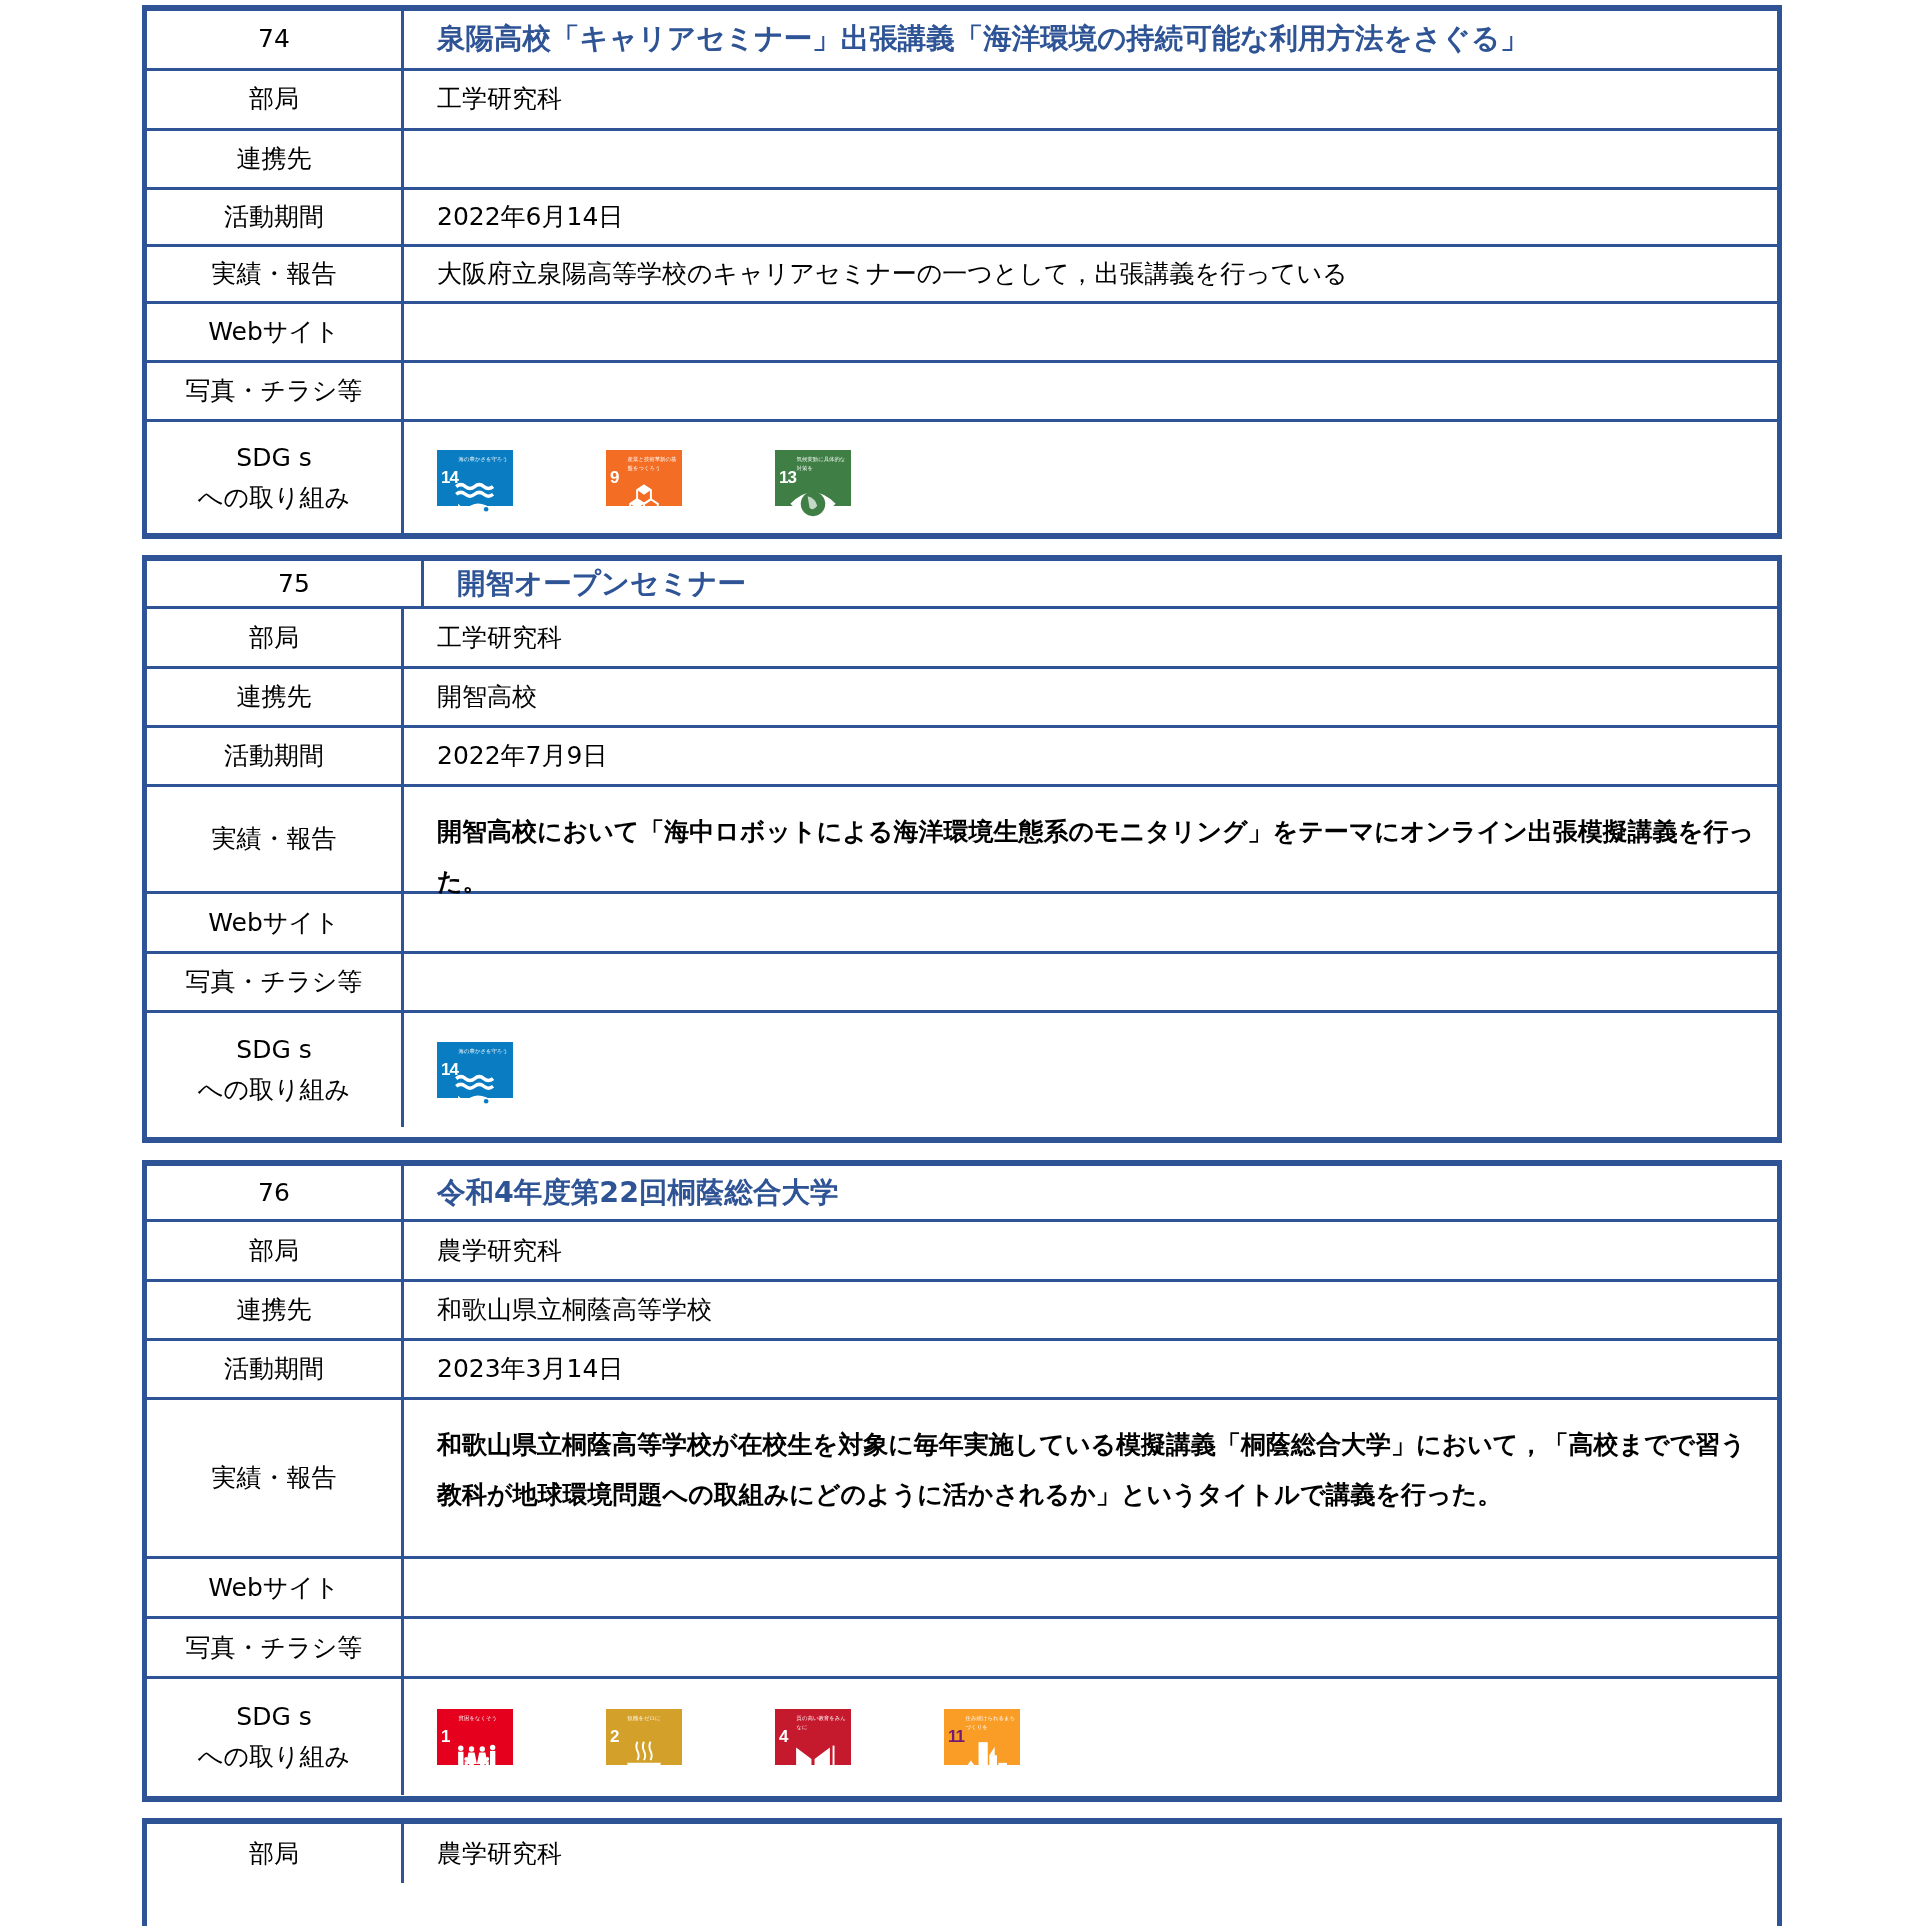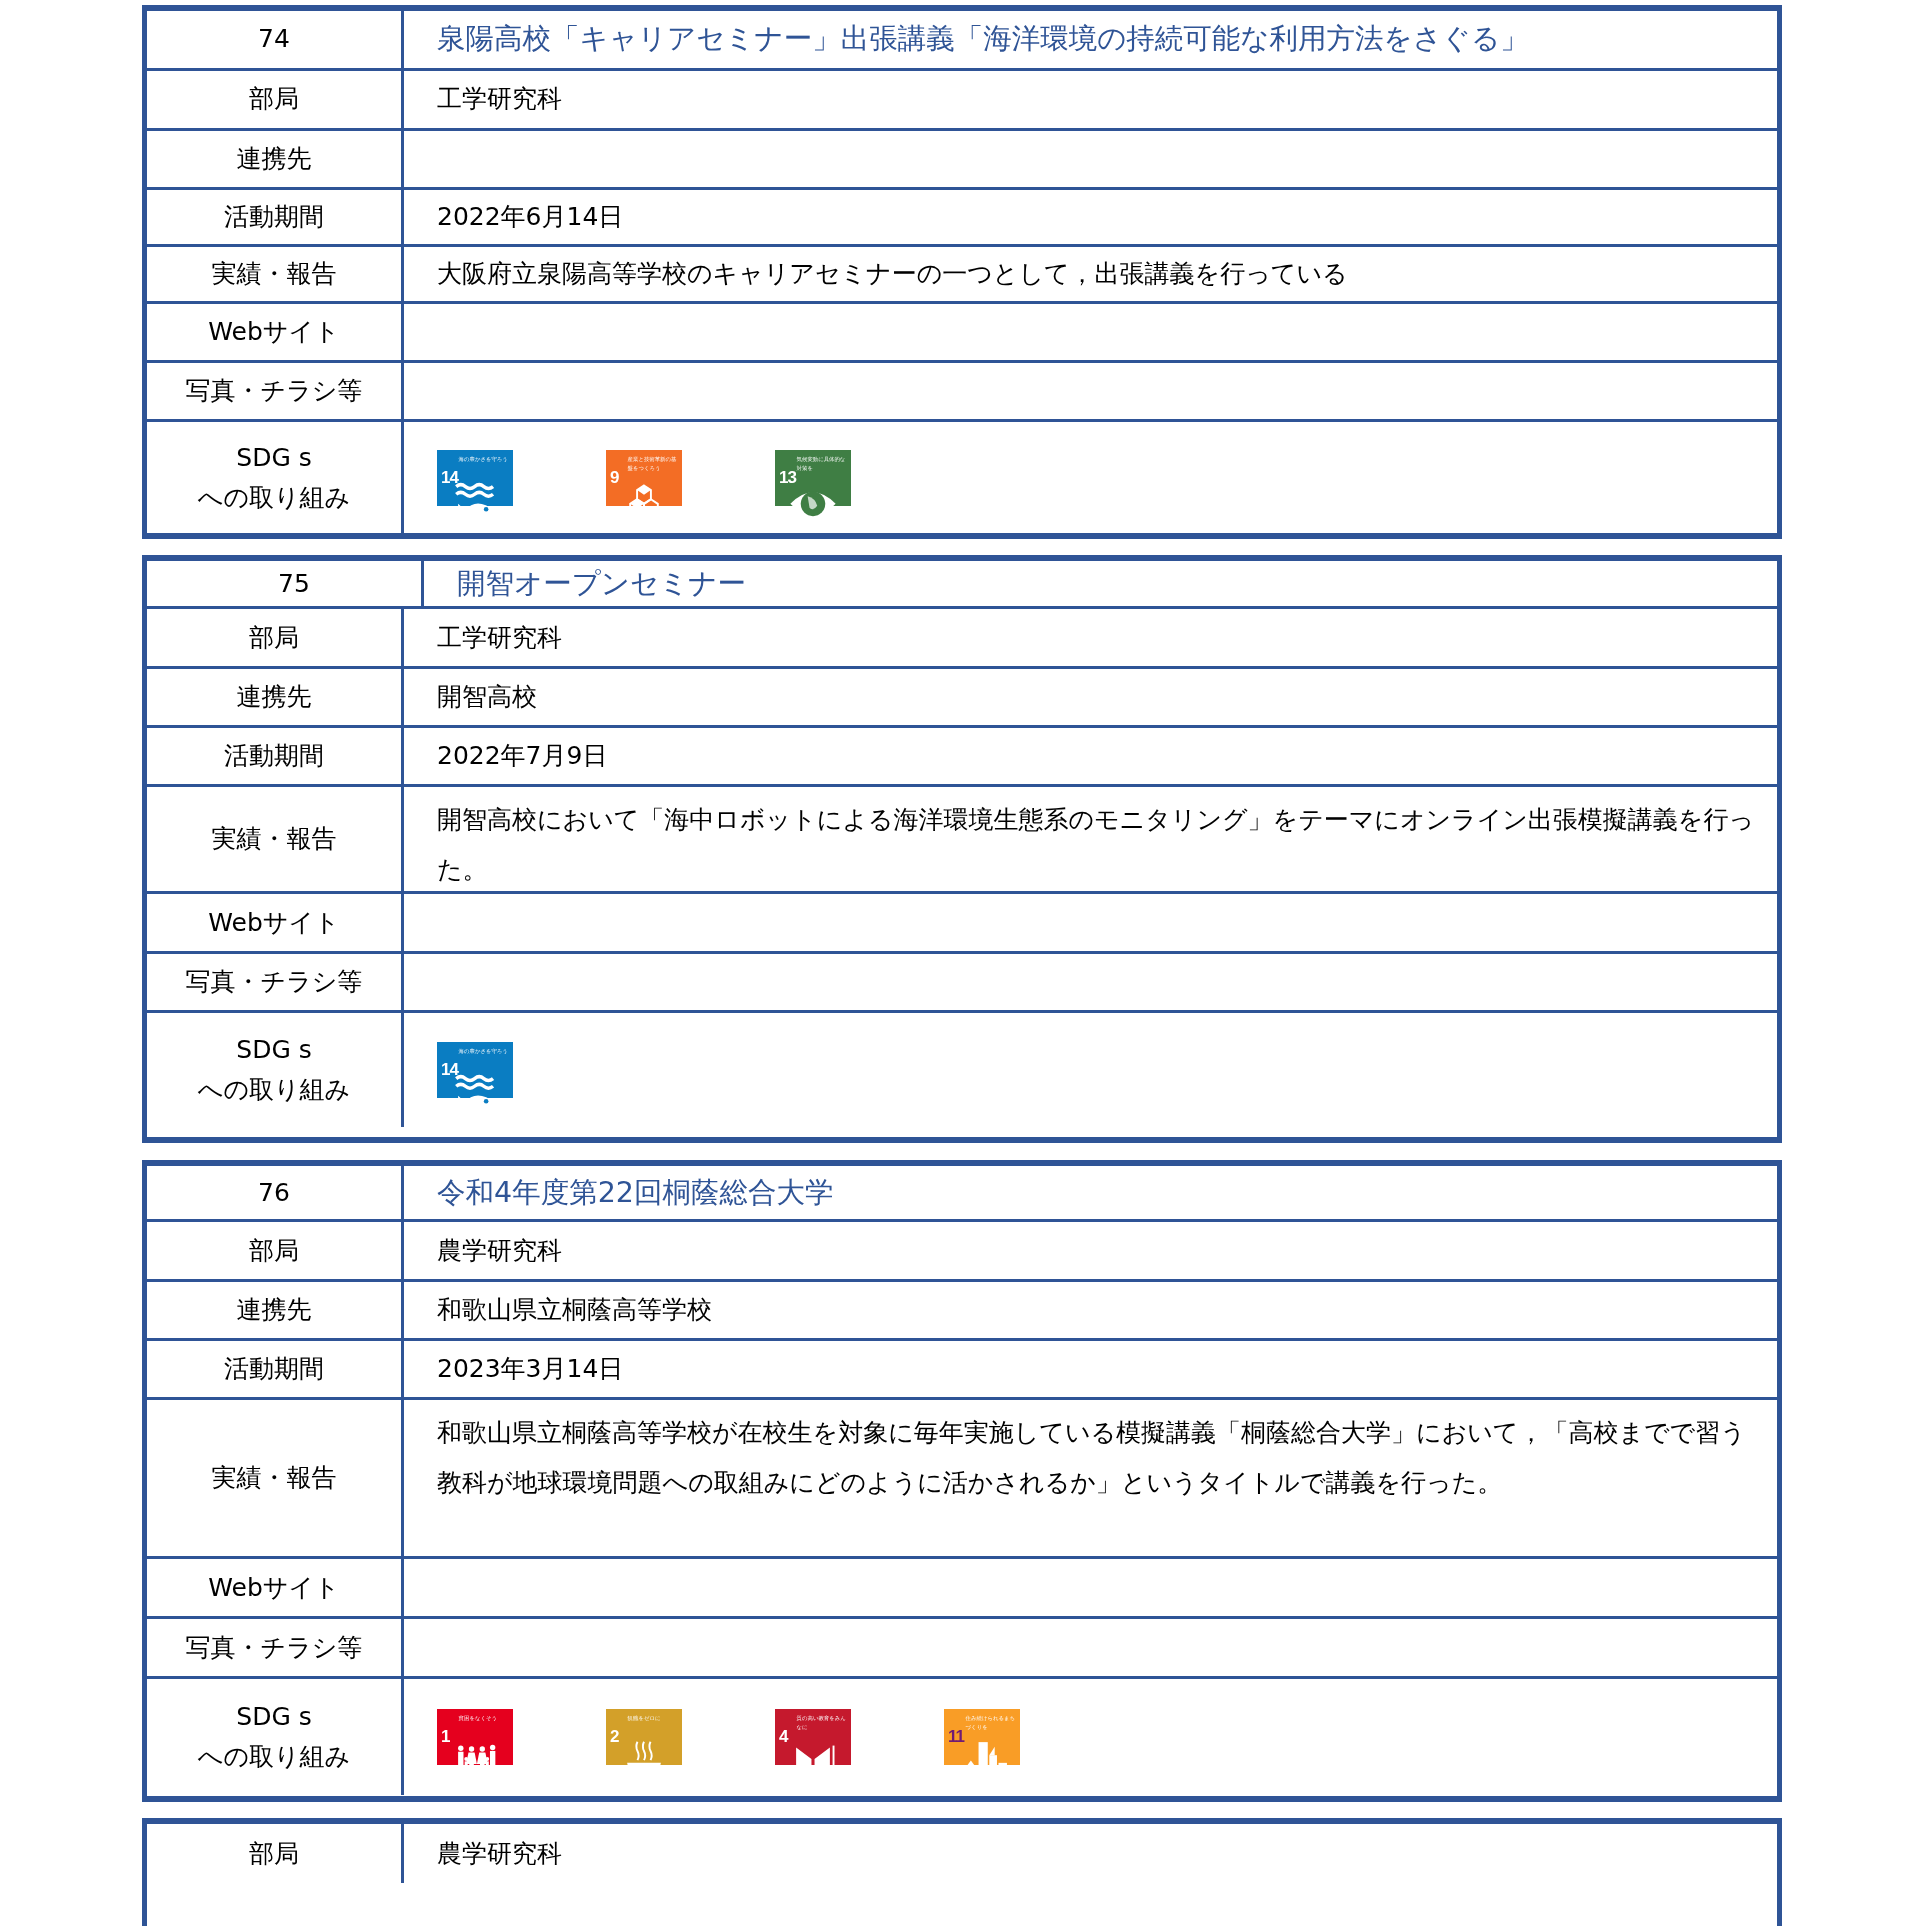--- a/index.html
+++ b/index.html
@@ -7,22 +7,22 @@
          font-family:"DejaVu Sans","Liberation Sans",sans-serif; color:#000; }
   .record { position:absolute; left:142px; width:1640px; box-sizing:border-box;
             border:5.4px solid #2F5496; border-top-width:6.2px; border-bottom-width:6.2px; background:#fff; }
   .row { display:flex; box-sizing:border-box; border-top:3.1px solid #2F5496; }
   .row:first-child { border-top:none; }
   .label { width:257px; flex:0 0 257px; border-right:3.1px solid #2F5496; box-sizing:border-box;
            display:flex; align-items:center; justify-content:center; text-align:center;
            font-size:25px; line-height:1.6; }
   .value { flex:1; box-sizing:border-box; padding:0 23px 0 33px; display:flex; align-items:center;
            font-size:25px; line-height:50px; }
-  .value.multi { align-items:flex-start; padding-top:8px; }
-  .title-text { color:#2F5496; font-weight:normal; font-size:28.5px; white-space:nowrap; }
+  .value.multi { align-items:flex-start; padding-top:20px;font-weight:bold; }
+  .title-text { color:#2F5496; font-weight:bold; font-size:28.5px; white-space:nowrap; }
   .sdg-wrap { display:flex; align-items:center; height:100%; }
   .sdg { width:76px; height:56px; margin-right:93px; position:relative; box-sizing:border-box;
          color:#fff; font-family:"Liberation Sans Narrow","Liberation Sans",sans-serif; }
   .sdg .num { position:absolute; left:3.9px; top:3.1px; font-size:17px; font-weight:bold; letter-spacing:-0.8px; }
   .sdg .cap { position:absolute; left:21.6px; top:5.4px; font-size:5.4px; line-height:8.5px; width:50px; opacity:0.95; }
   .sdg svg { position:absolute; left:0; top:0; }
 </style>
 </head>
 <body>
 

